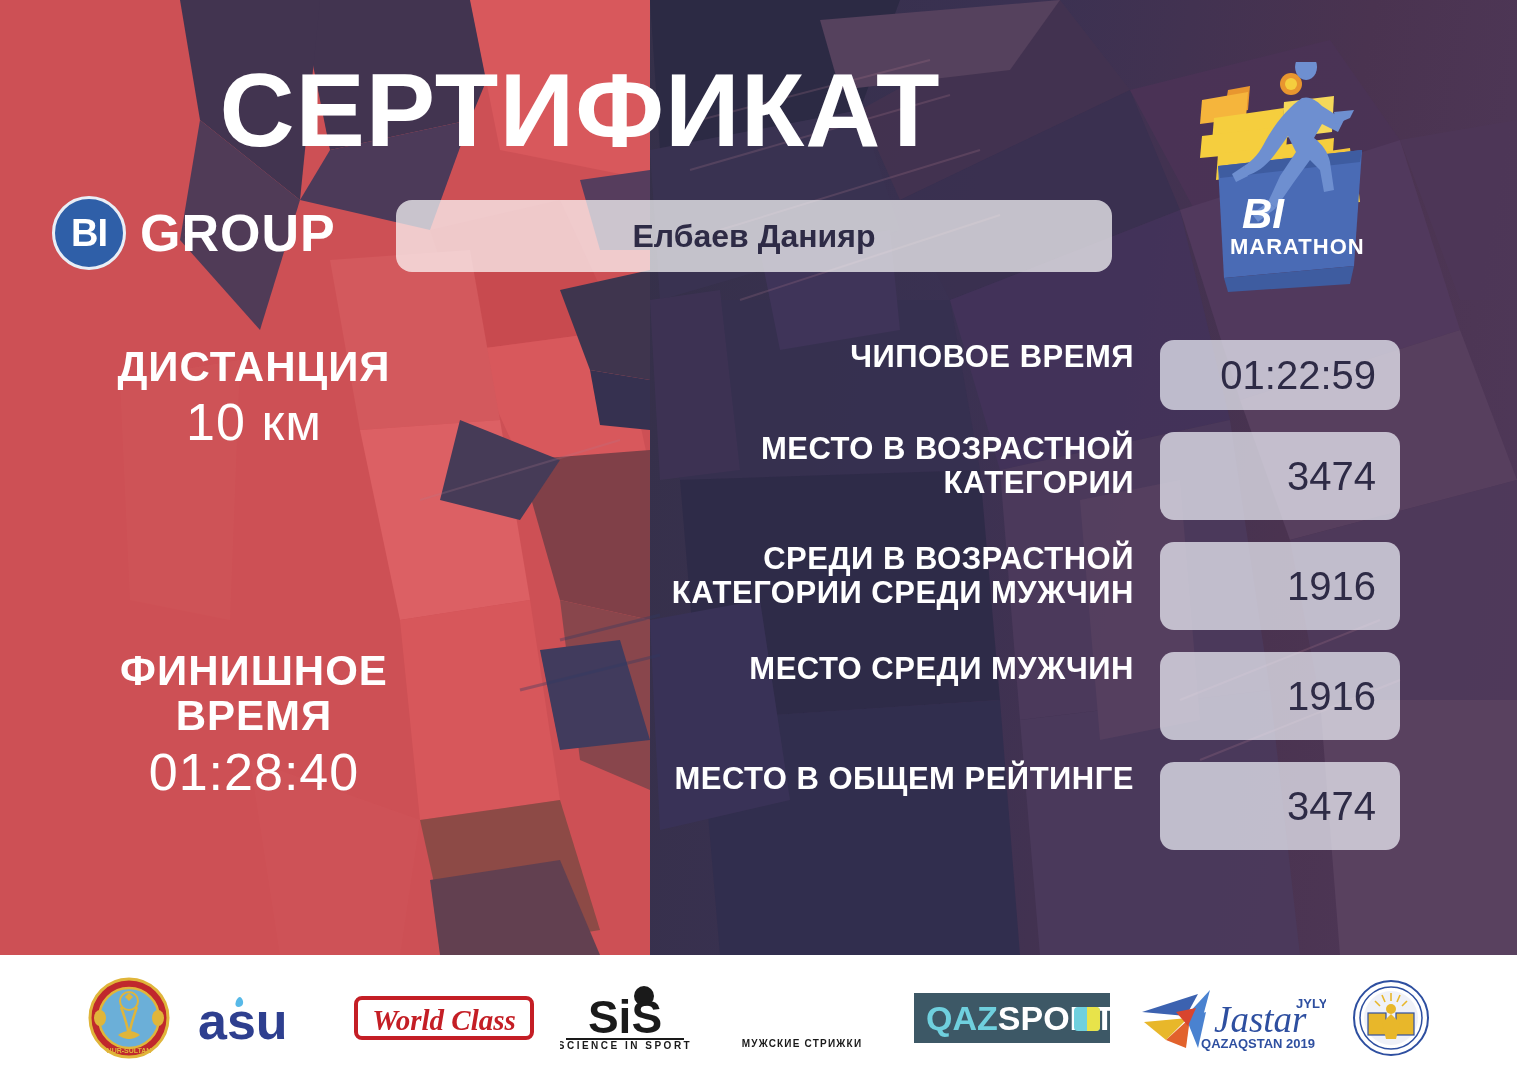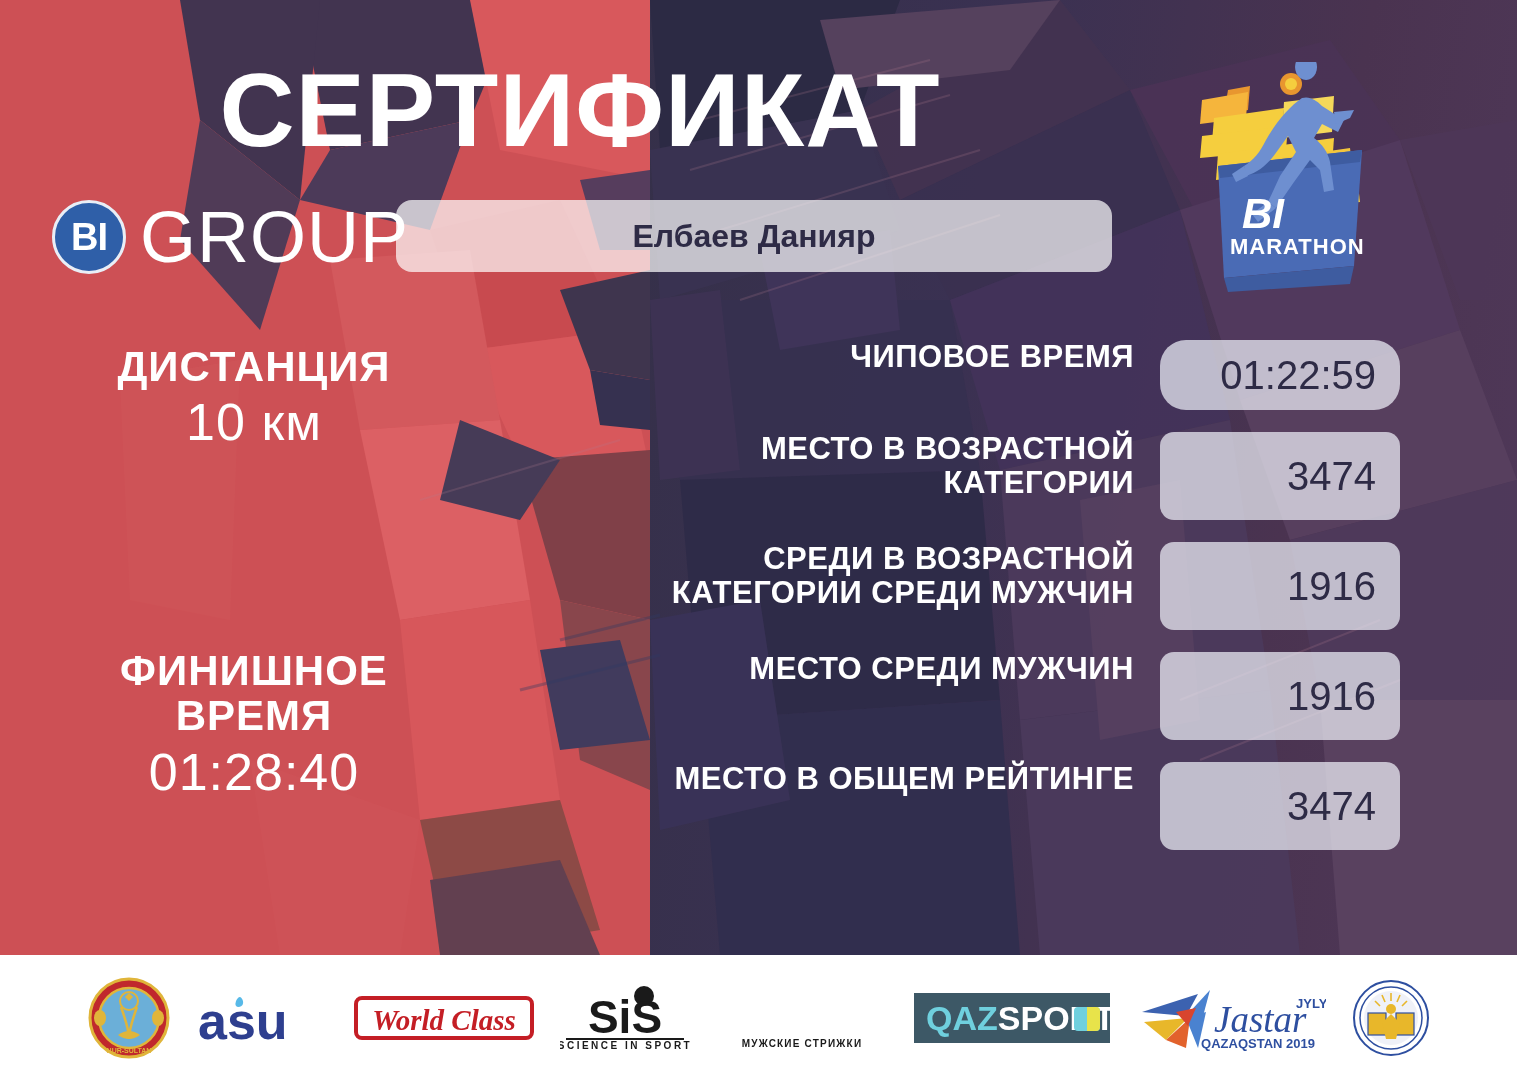--- a/index.html
+++ b/index.html
@@ -20,21 +20,21 @@
   .sp{display:flex;align-items:center;justify-content:center;height:74px;}
 
   
   .title{position:absolute;left:0;top:58px;width:1160px;text-align:center;color:#fff;
          font-size:104px;font-weight:bold;letter-spacing:1px;line-height:1;}
 
   .bigroup{position:absolute;left:52px;top:196px;display:flex;align-items:center;gap:14px;}
   .bi-badge{width:74px;height:74px;border-radius:50%;background:#2F5FA8;border:3px solid #e9eef6;
             box-sizing:border-box;display:flex;align-items:center;justify-content:center;}
   .bi-badge span{color:#fff;font-size:38px;font-weight:bold;letter-spacing:-1px;line-height:1;}
-  .group-word{color:#fff;font-size:72px;font-weight:400;letter-spacing:1px;}
+  .group-word{color:#fff;font-size:52px;font-weight:700;letter-spacing:1px;}
 
   .namepill{position:absolute;left:396px;top:200px;width:716px;height:72px;border-radius:16px;
             background:rgba(255,255,255,0.70);display:flex;align-items:center;justify-content:center;}
   .namepill span{color:#2E2B46;font-size:32px;font-weight:700;}
 
   
   .mlogo{position:absolute;left:1184px;top:62px;width:196px;height:230px;}
 
   
   .leftblock{position:absolute;width:460px;left:24px;text-align:center;color:#fff;}
@@ -45,21 +45,21 @@
 
   
   .stats{position:absolute;left:630px;top:340px;width:770px;}
   .row{display:flex;align-items:flex-start;justify-content:flex-end;margin-bottom:22px;}
   .row:last-child{margin-bottom:0;}
   .row-label{flex:1;text-align:right;color:#fff;font-size:31px;font-weight:bold;
              line-height:1.1;letter-spacing:.5px;padding-right:26px;}
   .row-value{width:240px;height:72px;border-radius:14px;background:rgba(238,240,248,0.72);
              display:flex;align-items:center;justify-content:flex-end;box-sizing:border-box;padding-right:24px;
              color:#2E2B46;font-size:40px;font-weight:500;flex:none;}
-  .r1 .row-value{height:70px;border-radius:26px;}
+  .r1 .row-value{height:70px;}
   .r2 .row-value{height:88px;}
   .r3 .row-value{height:88px;}
   .r4 .row-value{height:88px;}
   .r5 .row-value{height:88px;}
 </style>
 </head>
 <body>
 
 <div class="cert">
 

